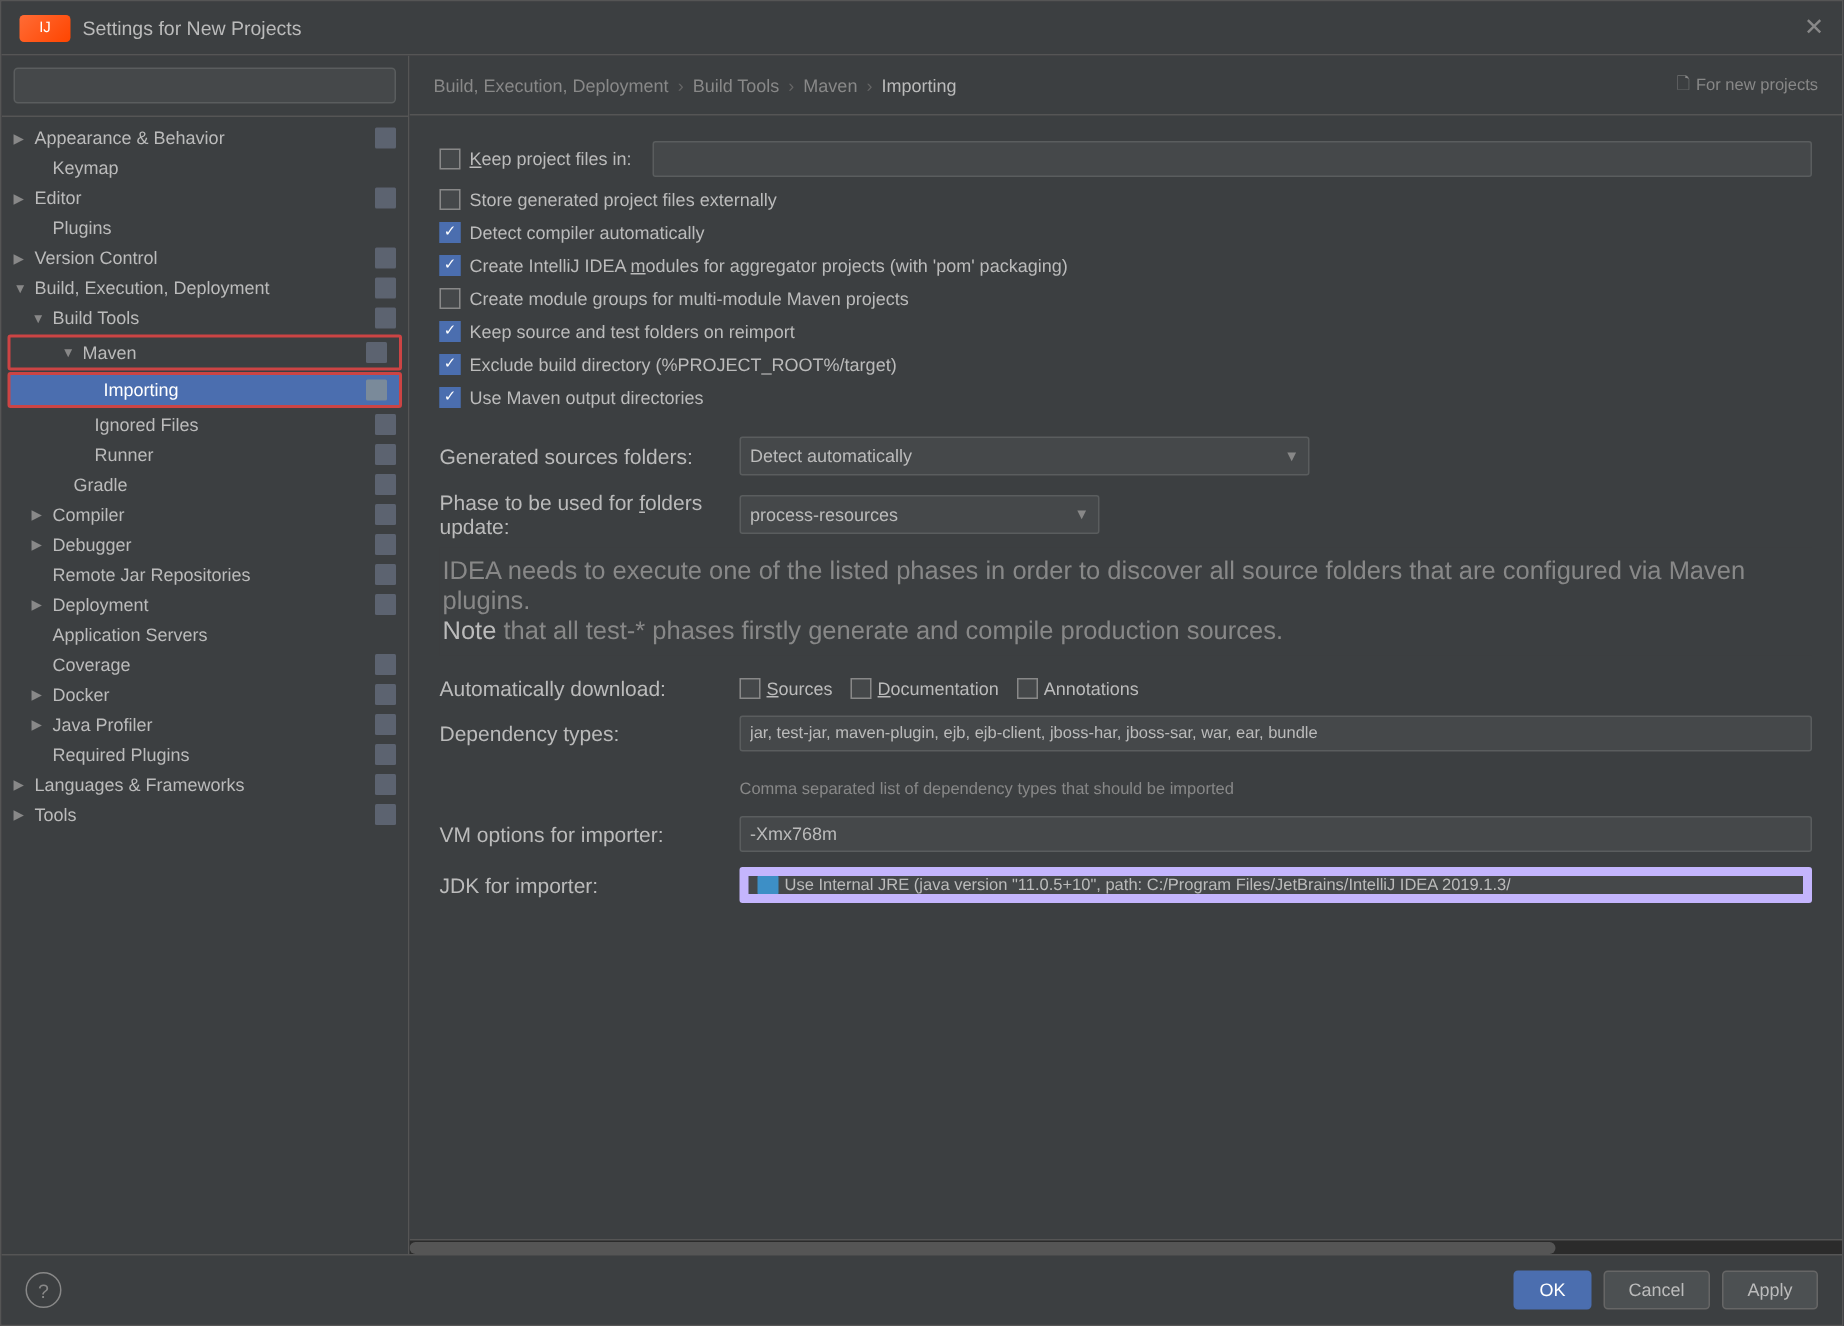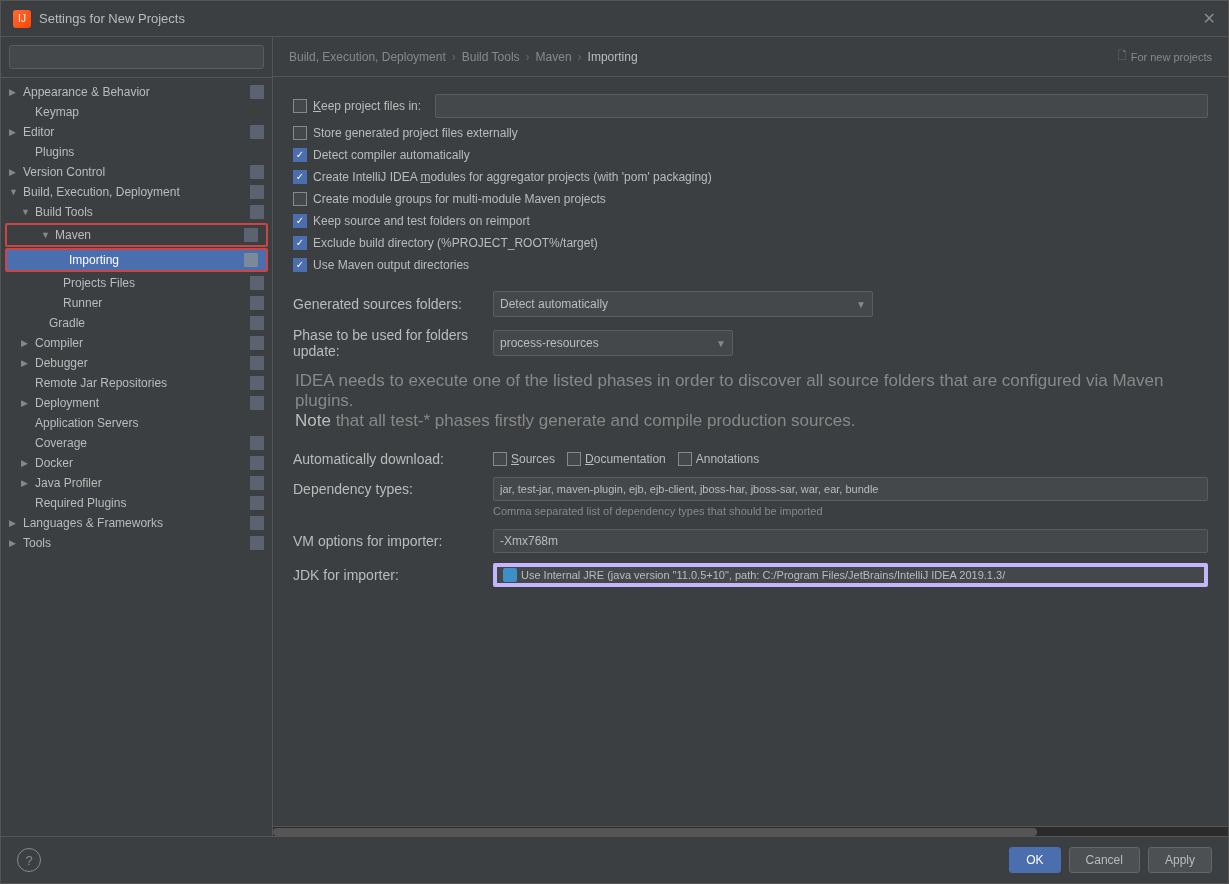--- a/index.html
+++ b/index.html
@@ -2,21 +2,21 @@
 <html><head>
   <meta charset="utf-8">
   <style>
     * { box-sizing: border-box; margin: 0; padding: 0; }
     body { font-family: 'Segoe UI', Arial, sans-serif; font-size: 13px; background: #3c3f41; color: #bbbbbb; width: 1229px; height: 884px; overflow: hidden; }
 
     .window { width: 1229px; height: 884px; background: #3c3f41; border: 1px solid #555; display: flex; flex-direction: column; }
 
     .title-bar { background: #3c3f41; border-bottom: 1px solid #555; padding: 8px 12px; display: flex; align-items: center; justify-content: space-between; height: 36px; }
     .title-bar-left { display: flex; align-items: center; gap: 8px; }
-    .title-icon { width: 18px; height: 18px; background: linear-gradient(135deg, #ff6b35, #ff4500); border-radius: 3px; display: flex; align-items: center; justify-content: center; font-size: 10px; color: white; font-weight: normal; }
+    .title-icon { width: 34px; height: 18px; background: linear-gradient(135deg, #ff6b35, #ff4500); border-radius: 3px; display: flex; align-items: center; justify-content: center; font-size: 10px; color: white; font-weight: normal; }
     .title-text { color: #bbbbbb; font-size: 13px; }
     .close-btn { cursor: pointer; color: #888; font-size: 16px; line-height: 1; }
 
     .content { display: flex; flex: 1; overflow: hidden; }
 
     
     .sidebar { width: 272px; background: #3c3f41; border-right: 1px solid #555; display: flex; flex-direction: column; overflow-y: auto; }
     .search-box { padding: 8px; border-bottom: 1px solid #555; }
     .search-input { width: 100%; background: #45484a; border: 1px solid #5a5d5e; border-radius: 3px; padding: 4px 8px; color: #bbbbbb; font-size: 12px; outline: none; }
 
@@ -69,21 +69,21 @@
     .hint-text-block { color: #888; font-size: 17px; }
     .hint-text-block strong { color: #bbbbbb; font-weight: normal; }
 
     .hint-block { background: #3c3f41; margin-left: 0; padding: 6px 0; margin-bottom: 10px; }
 
     .separator { height: 12px; }
 
     .auto-download-row { display: flex; align-items: center; gap: 12px; }
     .auto-dl-option { display: flex; align-items: flex-start; gap: 4px; }
 
-    .jdk-input { flex: 1; background: #45484a; border: 4px solid #c4b5fd; border-radius: 2px; padding: 3px 6px; color: #bbbbbb; font-size: 11px; height: 24px; display: flex; align-items: center; gap: 4px; overflow: hidden; }
+    .jdk-input { flex: 1; background: #45484a; border: 6px solid #c4b5fd; border-radius: 2px; padding: 3px 6px; color: #bbbbbb; font-size: 11px; height: 24px; display: flex; align-items: center; gap: 4px; overflow: hidden; }
     .jdk-icon { width: 14px; height: 14px; background: #3d8fc6; border-radius: 2px; flex-shrink: 0; }
 
     
     .bottom-bar { padding: 10px 16px; border-top: 1px solid #555; display: flex; align-items: center; justify-content: flex-end; gap: 8px; background: #3c3f41; }
     .help-btn { width: 24px; height: 24px; border-radius: 50%; border: 1px solid #888; background: transparent; color: #888; cursor: pointer; display: flex; align-items: center; justify-content: center; font-size: 13px; margin-right: auto; }
     .btn { padding: 5px 16px; border-radius: 3px; border: 1px solid #666; background: #4c5052; color: #bbbbbb; cursor: pointer; font-size: 12px; }
     .btn-primary { background: #4b6eaf; border-color: #4b6eaf; color: white; }
 
     
     ::-webkit-scrollbar { width: 8px; height: 8px; }
@@ -161,21 +161,21 @@
         </div>
 
         <div class="tree-item tree-indent-3 selected" style="border: 2px solid #cc4444; border-radius: 2px; margin: 1px 4px;">
           <span class="tree-arrow"></span>
           <span class="tree-item-label">Importing</span>
           <span class="page-icon" style="background: #7a8a9a;"></span>
         </div>
 
         <div class="tree-item tree-indent-3">
           <span class="tree-arrow"></span>
-          <span class="tree-item-label">Projects Files</span>
+          <span class="tree-item-label">Ignored Files</span>
           <span class="page-icon"></span>
         </div>
 
         <div class="tree-item tree-indent-3">
           <span class="tree-arrow"></span>
           <span class="tree-item-label">Runner</span>
           <span class="page-icon"></span>
         </div>
 
         <div class="tree-item tree-indent-2">
@@ -350,21 +350,21 @@
               <div class="cb"></div>
               <span class="cb-label"><u>D</u>ocumentation</span>
             </div>
             <div class="auto-dl-option">
               <div class="cb"></div>
               <span class="cb-label">Annotations</span>
             </div>
           </div>
         </div>
 
-        <div class="setting-row" style="margin-bottom: 4px; align-items: flex-start;">
+        <div class="setting-row" style="margin-bottom: 19px; align-items: flex-start;">
           <span class="form-label" style="padding-top: 4px;">Dependency types:</span>
           <input class="text-input text-input-full" type="text" style="flex: 1 1 0%; font-size: 11px;" value="jar, test-jar, maven-plugin, ejb, ejb-client, jboss-har, jboss-sar, war, ear, bundle">
         </div>
         <div style="margin-left: 200px; color: #888; font-size: 11px; margin-bottom: 12px;">Comma separated list of dependency types that should be imported</div>
 
         <div class="setting-row" style="margin-bottom: 10px;">
           <span class="form-label">VM options for importer:</span>
           <input class="text-input text-input-full" type="text" style="flex: 1 1 0%;" value="-Xmx768m">
         </div>
 

